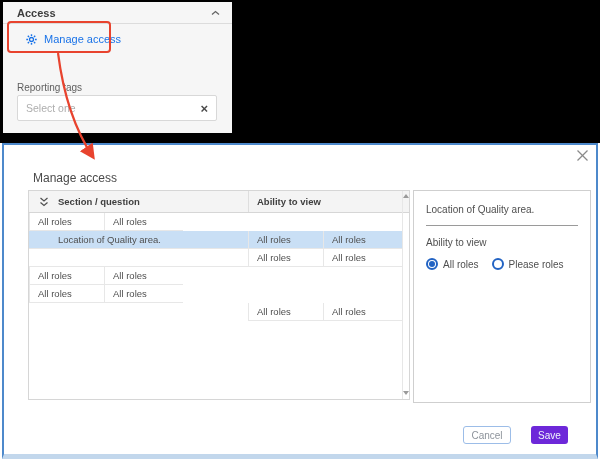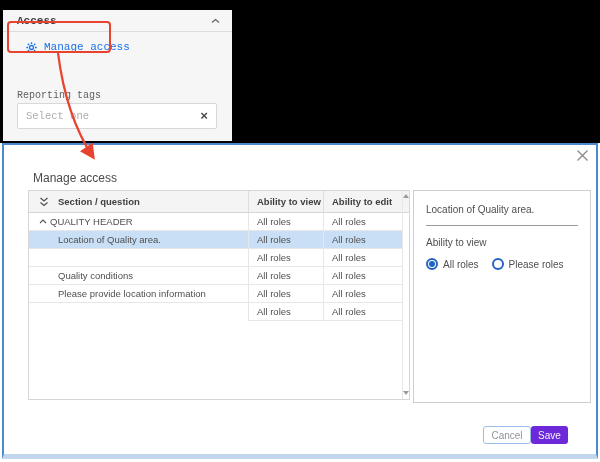--- a/index.html
+++ b/index.html
@@ -1,21 +1,21 @@
 <!DOCTYPE html>
 <html><head>
 <meta charset="utf-8">
 <style>
   html,body{margin:0;padding:0;background:#fff;}
   .canvas{position:relative;width:600px;height:462px;overflow:hidden;background:#fff;
           font-family:"Liberation Sans","DejaVu Sans",sans-serif;}
   .black-bg{position:absolute;left:0;top:0;width:600px;height:143px;background:#000;}
 
   
-  .panel{position:absolute;left:3px;top:10px;width:229px;height:131px;background:#f6f6f6;z-index:1;font-family:Liberation Mono, monospace;}
+  .panel{position:absolute;left:3px;top:2px;width:229px;height:131px;background:#f6f6f6;z-index:1;}
   .panel-header{height:21px;border-bottom:1px solid #dcdcdc;display:flex;align-items:center;
                 justify-content:space-between;padding:0 12px 0 14px;}
   .panel-title{font-size:11px;font-weight:bold;color:#3d3d3d;}
   .manage-row{position:absolute;left:23px;top:31px;display:flex;align-items:center;gap:7px;cursor:pointer;}
   .manage-label{color:#1a73e8;font-size:11px;font-weight:500;}
   .reporting-label{position:absolute;left:14px;top:80px;font-size:10px;color:#5f5f5f;}
   .select-box{position:absolute;left:14px;top:93px;width:200px;height:23px;background:#fff;
               border:1px solid #d8d8d8;border-radius:2px;display:flex;align-items:center;
               justify-content:space-between;padding:12px 8px;box-sizing:border-box;}
   .select-placeholder{font-size:10.5px;color:#aeaeae;}
@@ -57,21 +57,21 @@
   .detail-question{font-size:10px;color:#4f4f4f;}
   .detail-divider{border:none;border-top:1px solid #9a9a9a;margin:10px 0 11px;}
   .detail-ability{font-size:10px;color:#4f4f4f;margin-bottom:10px;}
   .radio-group{display:flex;align-items:center;gap:13px;}
   .radio-item{display:flex;align-items:center;gap:5px;font-size:10px;color:#4f4f4f;cursor:pointer;}
   .radio{width:12px;height:12px;border:2px solid #2263c3;border-radius:50%;box-sizing:border-box;
          position:relative;flex:none;background:#fff;}
   .radio.on::after{content:"";position:absolute;left:1px;top:1px;right:1px;bottom:1px;
                    background:#2263c3;border-radius:50%;}
 
-  .buttons{position:absolute;right:28px;top:281px;display:flex;}
+  .buttons{position:absolute;right:28px;top:281px;display:flex;gap:20px;}
   .btn{height:18px;border-radius:3px;font-size:10px;display:flex;align-items:center;
        justify-content:center;box-sizing:border-box;cursor:pointer;}
   .btn-cancel{width:48px;background:#fff;border:1px solid #9cbde8;color:#8d939b;}
   .btn-save{width:37px;background:#6d28d9;border:none;color:#eef4fc;}
 
   
   .annot{position:absolute;left:0;top:0;width:600px;height:462px;z-index:10;pointer-events:none;}
 </style>
 </head>
 <body>
@@ -133,58 +133,45 @@
                   <polyline points="1.5,1 5,4 8.5,1"></polyline>
                   <polyline points="1.5,5.5 5,8.5 8.5,5.5"></polyline>
                 </g>
               </svg>
           </span>
           <span>Section / question</span>
         </div>
         <div class="th-view">
             <span>Ability to view</span>
           </div>
-        <div class="th-edit">
-            <span>Ability to edit</span>
-          </div>
-      </div>
-
-      <div class="tr">
-        <div class="td-section root">
-          <span style="line-height:0;">
-            <svg width="8" height="5" viewBox="0 0 8 5">
-                <polyline points="1,4 4,1 7,4" fill="none" stroke="#555" stroke-width="1.1"></polyline>
-              </svg>
-          </span>
-          <span>QUALITY HEADER</span>
-        </div>
+      </div>
+
+      <div class="tr">
         <div class="td-view">All roles</div>
         <div class="td-edit">All roles</div>
       </div>
 
       <div class="tr selected">
         <div class="td-section">Location of Quality area.</div>
         <div class="td-view">All roles</div>
         <div class="td-edit">All roles</div>
       </div>
 
       <div class="tr">
         <div class="td-section"></div>
         <div class="td-view">All roles</div>
         <div class="td-edit">All roles</div>
       </div>
 
       <div class="tr">
-        <div class="td-section">Quality conditions</div>
-        <div class="td-view">All roles</div>
-        <div class="td-edit">All roles</div>
-      </div>
-
-      <div class="tr">
-        <div class="td-section">Please provide location information</div>
+        <div class="td-view">All roles</div>
+        <div class="td-edit">All roles</div>
+      </div>
+
+      <div class="tr">
         <div class="td-view">All roles</div>
         <div class="td-edit">All roles</div>
       </div>
 
       <div class="tr no-first-border">
         <div class="td-section"></div>
         <div class="td-view">All roles</div>
         <div class="td-edit">All roles</div>
       </div>
 

